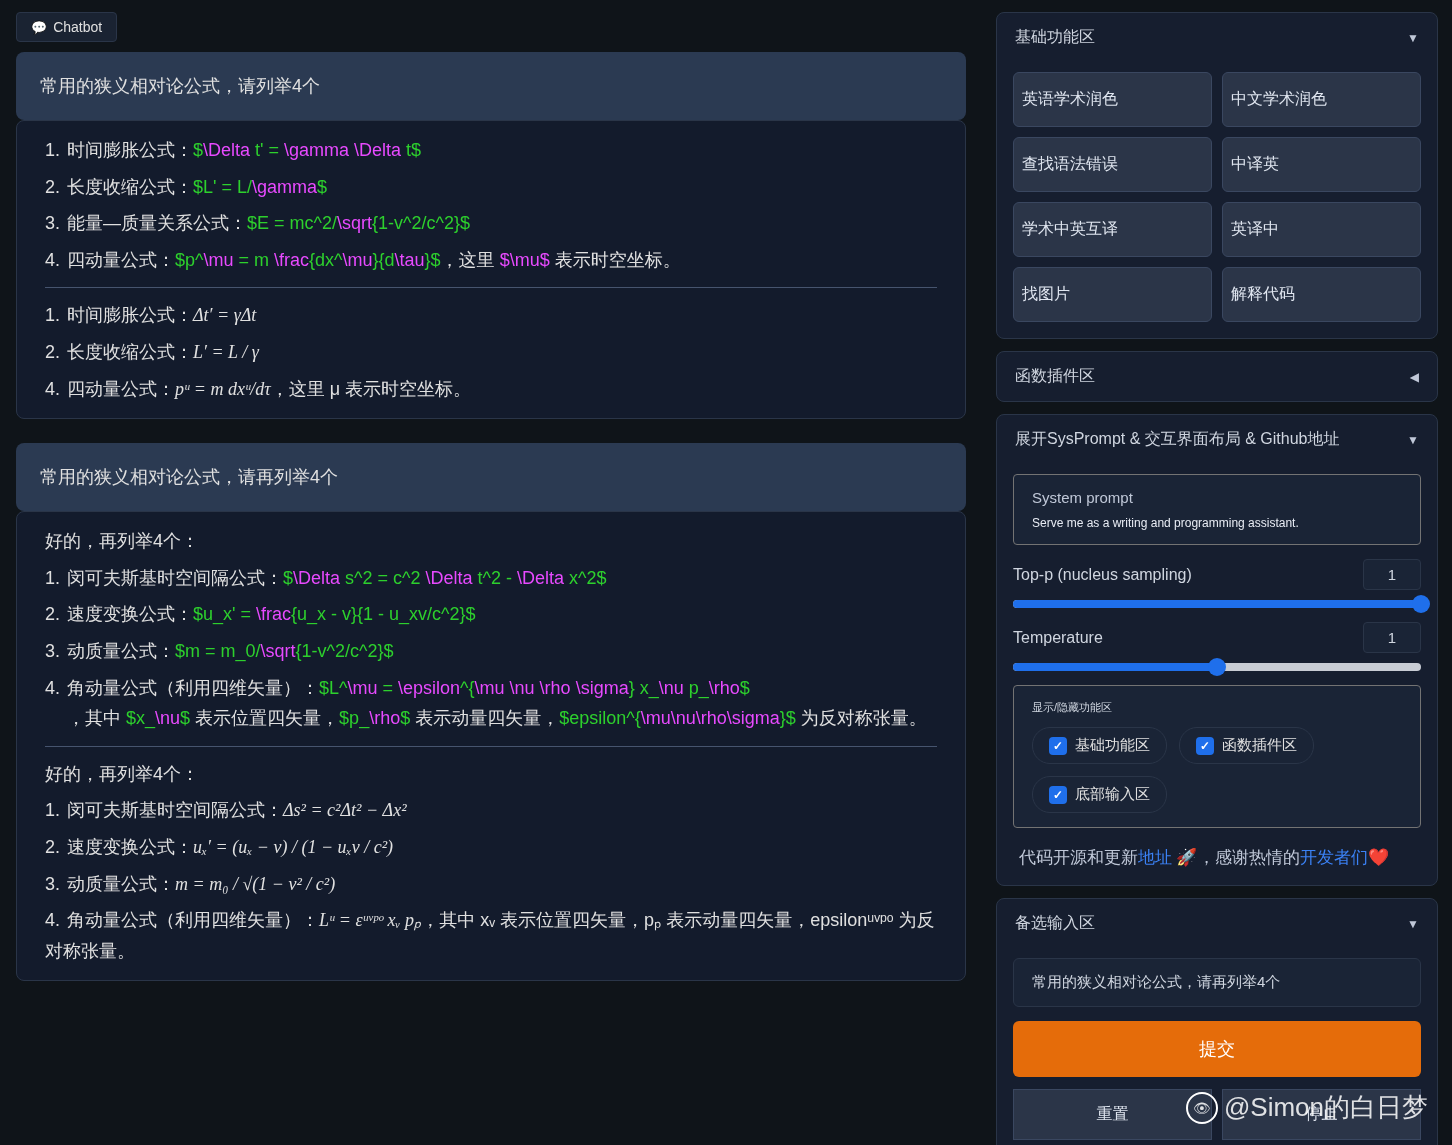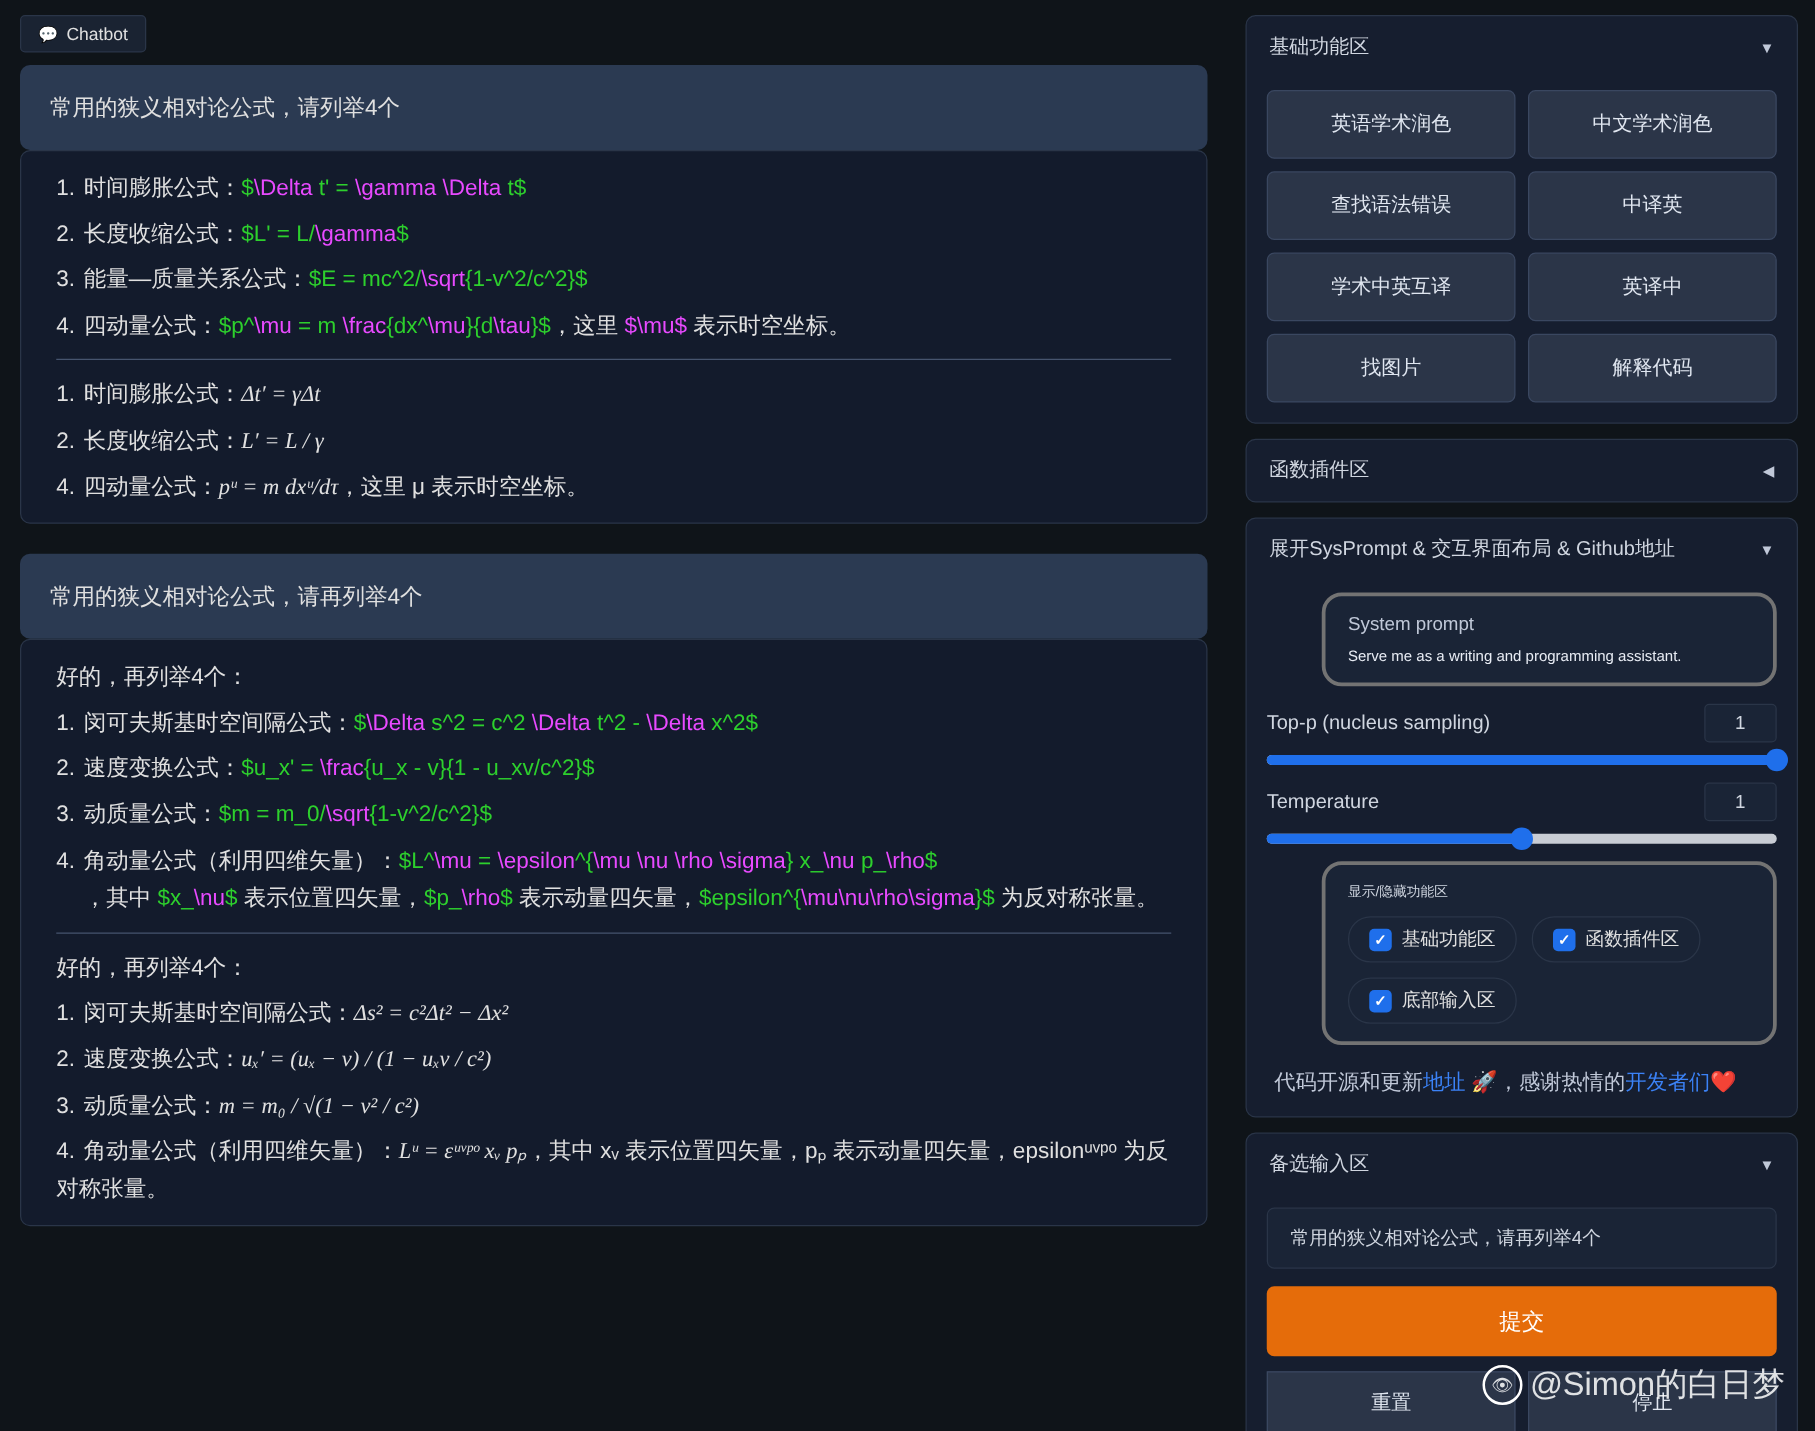--- a/index.html
+++ b/index.html
@@ -59,32 +59,31 @@
 .panel-body { padding: 10px 16px 16px 16px; }
 .chevron { color: #c0c8d8; font-size: 12px; }
 
 .btn-grid { display: grid; grid-template-columns: 1fr 1fr; gap: 10px; }
 .func-btn {
   background: #2b3548;
   border: 1px solid #3a4760;
   color: #e0e6f0;
   padding: 16px 8px;
   border-radius: 6px;
-  text-align: center;
+  text-align: left;
   font-size: 16px;
   cursor: pointer;
 }
 
 .inner-box {
   background: #1a2436;
-  border: 3px solid #737373;
-  border-radius: 16px;
+  border: 1px solid #737373;
+  border-radius: 4px;
   padding: 14px 18px;
   margin-bottom: 14px;
-  margin-left: 44px;
 }
 .inner-box .lbl { color: #c0c8d8; margin-bottom: 10px; font-size: 15px; }
 .inner-box .val { color: #e8ecf4; font-size: 12px; }
 
 .slider-row { margin-bottom: 14px; text-align: right; }
 .slider-head { display:flex; justify-content:space-between; align-items:center; margin-bottom:10px; }
 .slider-head .sl-label { color:#d0d6e0; font-size:16px; }
 .slider-val {
   background:#1a2436; border:1px solid #2a3548; border-radius:4px;
   padding:6px 24px; color:#d0d6e0; font-size:15px;

